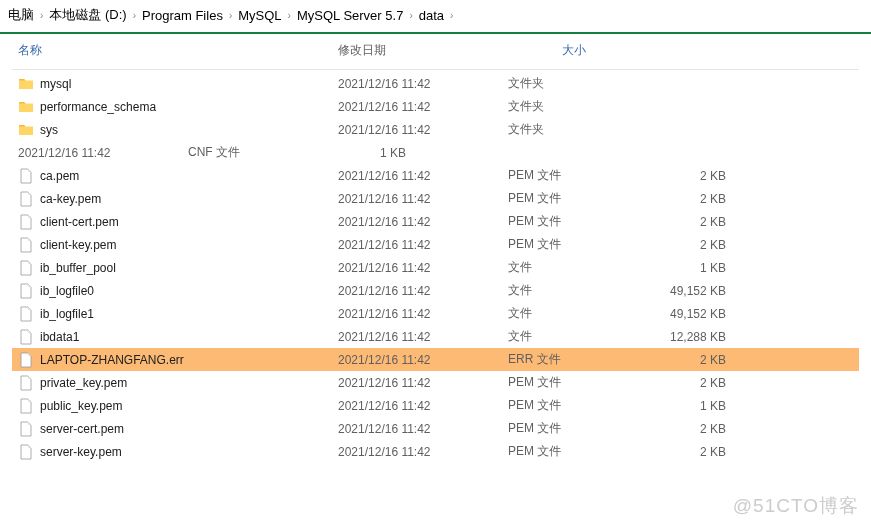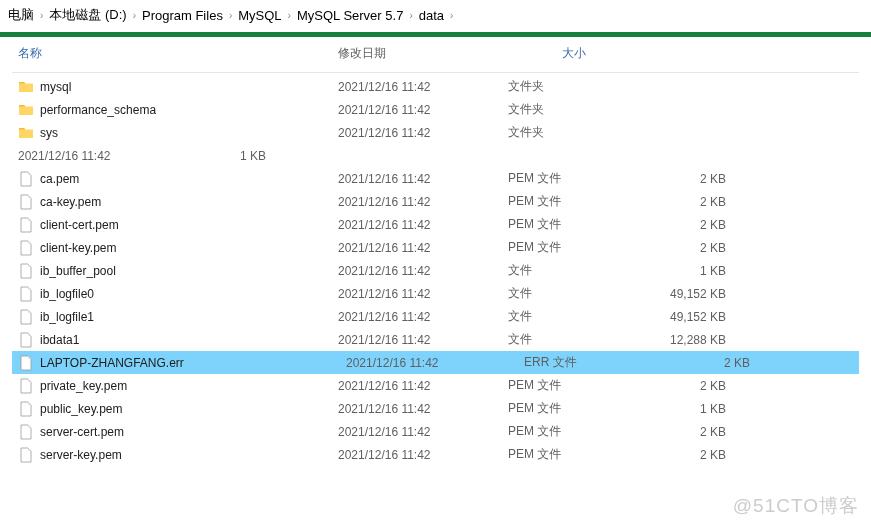--- a/index.html
+++ b/index.html
@@ -11,21 +11,21 @@
       width: 871px;
       height: 529px;
       overflow: hidden;
     }
     .breadcrumb {
       padding: 6px 22px 8px 8px;
       display: flex;
       align-items: center;
       gap: 4px;
       font-size: 13px;
-      border-bottom: 5px solid #15803d;
+      border-bottom: 2px solid #15803d;
     }
     .breadcrumb span { color: #000; }
     .breadcrumb .sep { color: #888; font-size: 10px; padding: 0 2px; }
     .header-row {
       display: flex;
       align-items: flex-start;
       height: 28px;
       margin-top: 8px;
       margin-left: 12px;
       margin-right: 12px;
@@ -39,21 +39,21 @@
     .col-type { width: 140px; }
     .col-size { width: 100px; text-align: right; padding-right: 16px; }
     .file-list { margin-left: 12px; margin-right: 12px; margin-top: 2px; }
     .row {
       display: flex;
       align-items: center;
       height: 23px;
       color: #202020;
       font-size: 12px;
     }
-    .row.selected { background: #7dd3fc; gap: 8px; }
+    .row.selected { background: #fdba74; }
     .row .col { padding-left: 6px; white-space: nowrap; overflow: hidden; }
     .row .col-date, .row .col-type, .header-row .col-date, .header-row .col-type { color: #5f5f5f; }
     .row .col-size { color: #5f5f5f; }
     .icon {
       width: 16px; height: 16px; margin-right: 6px; display: inline-block; vertical-align: middle;
       flex-shrink: 0;
     }
     .name-cell { display: flex; align-items: center; }
     .watermark {
       position: absolute;
@@ -120,20 +120,21 @@
             <path fill="#f5b93a" d="M1 3h5l1.5 1.5H1z"></path>
           </svg></span>
         <span>sys</span>
       </div>
       <div class="col col-date">2021/12/16 11:42</div>
       <div class="col col-type">文件夹</div>
       <div class="col col-size"></div>
     </div>
     <div class="row">
       <div class="col col-date">2021/12/16 11:42</div>
+      <div class="col col-type">CNF 文件</div>
       <div class="col col-size">1 KB</div>
     </div>
     <div class="row">
       <div class="col col-name name-cell">
         <span class="icon"><svg viewBox="0 0 16 16">
             <path fill="#fff" stroke="#999" stroke-width="0.8" d="M3 1h7l3 3v11H3z"></path>
             <path fill="#e6e6e6" d="M10 1l3 3h-3z"></path>
           </svg></span>
         <span>ca.pem</span>
       </div>

